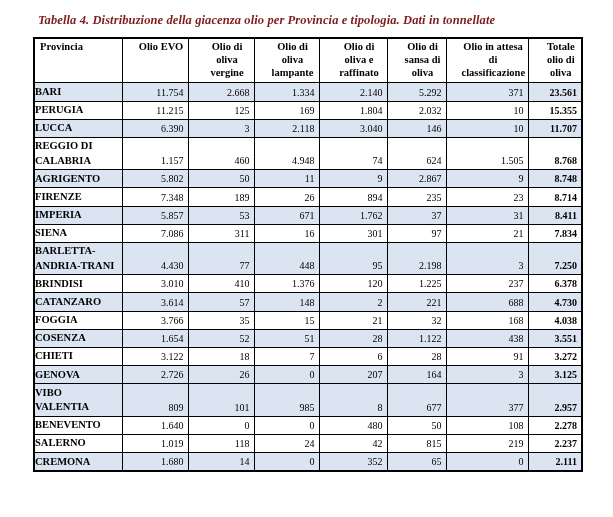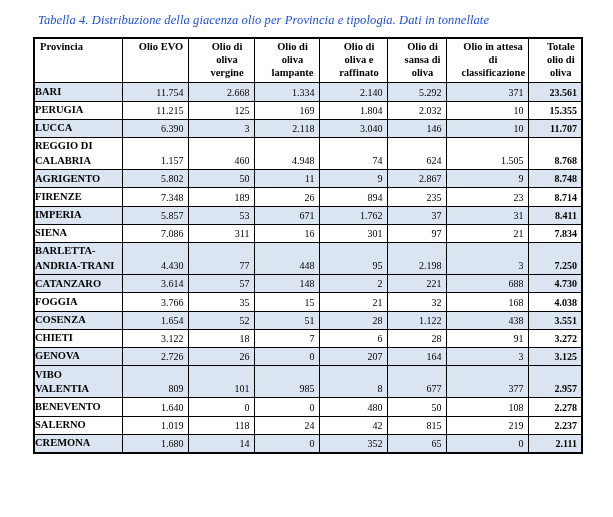--- a/index.html
+++ b/index.html
@@ -11,23 +11,23 @@
     position: relative;
     width: 613px;
     height: 517px;
     background: #ffffff;
     font-family: "Liberation Serif", "DejaVu Serif", serif;
     overflow: hidden;
   }
   .doc-title {
     margin: 13px 0 0 38px;
     font-size: 12.5px;
-    font-weight: normal;
+    font-weight: bold;
     font-style: italic;
-    color: #1d4ed8;
+    color: #7f1d1d;
     letter-spacing: 0.1px;
   }
   table.data-table {
     margin: 9px 0 0 33px;
     width: 548px;
     border-collapse: collapse;
     border: 2px solid #000000;
     table-layout: fixed;
   }
   table.data-table th,
@@ -186,20 +186,30 @@
         <tr class="shaded">
           <td class="prov">BARLETTA-ANDRIA-TRANI</td>
           <td class="num">4.430</td>
           <td class="num">77</td>
           <td class="num">448</td>
           <td class="num">95</td>
           <td class="num">2.198</td>
           <td class="num">3</td>
           <td class="num total">7.250</td>
         </tr>
+        <tr class="">
+          <td class="prov">BRINDISI</td>
+          <td class="num">3.010</td>
+          <td class="num">410</td>
+          <td class="num">1.376</td>
+          <td class="num">120</td>
+          <td class="num">1.225</td>
+          <td class="num">237</td>
+          <td class="num total">6.378</td>
+        </tr>
         <tr class="shaded">
           <td class="prov">CATANZARO</td>
           <td class="num">3.614</td>
           <td class="num">57</td>
           <td class="num">148</td>
           <td class="num">2</td>
           <td class="num">221</td>
           <td class="num">688</td>
           <td class="num total">4.730</td>
         </tr>

